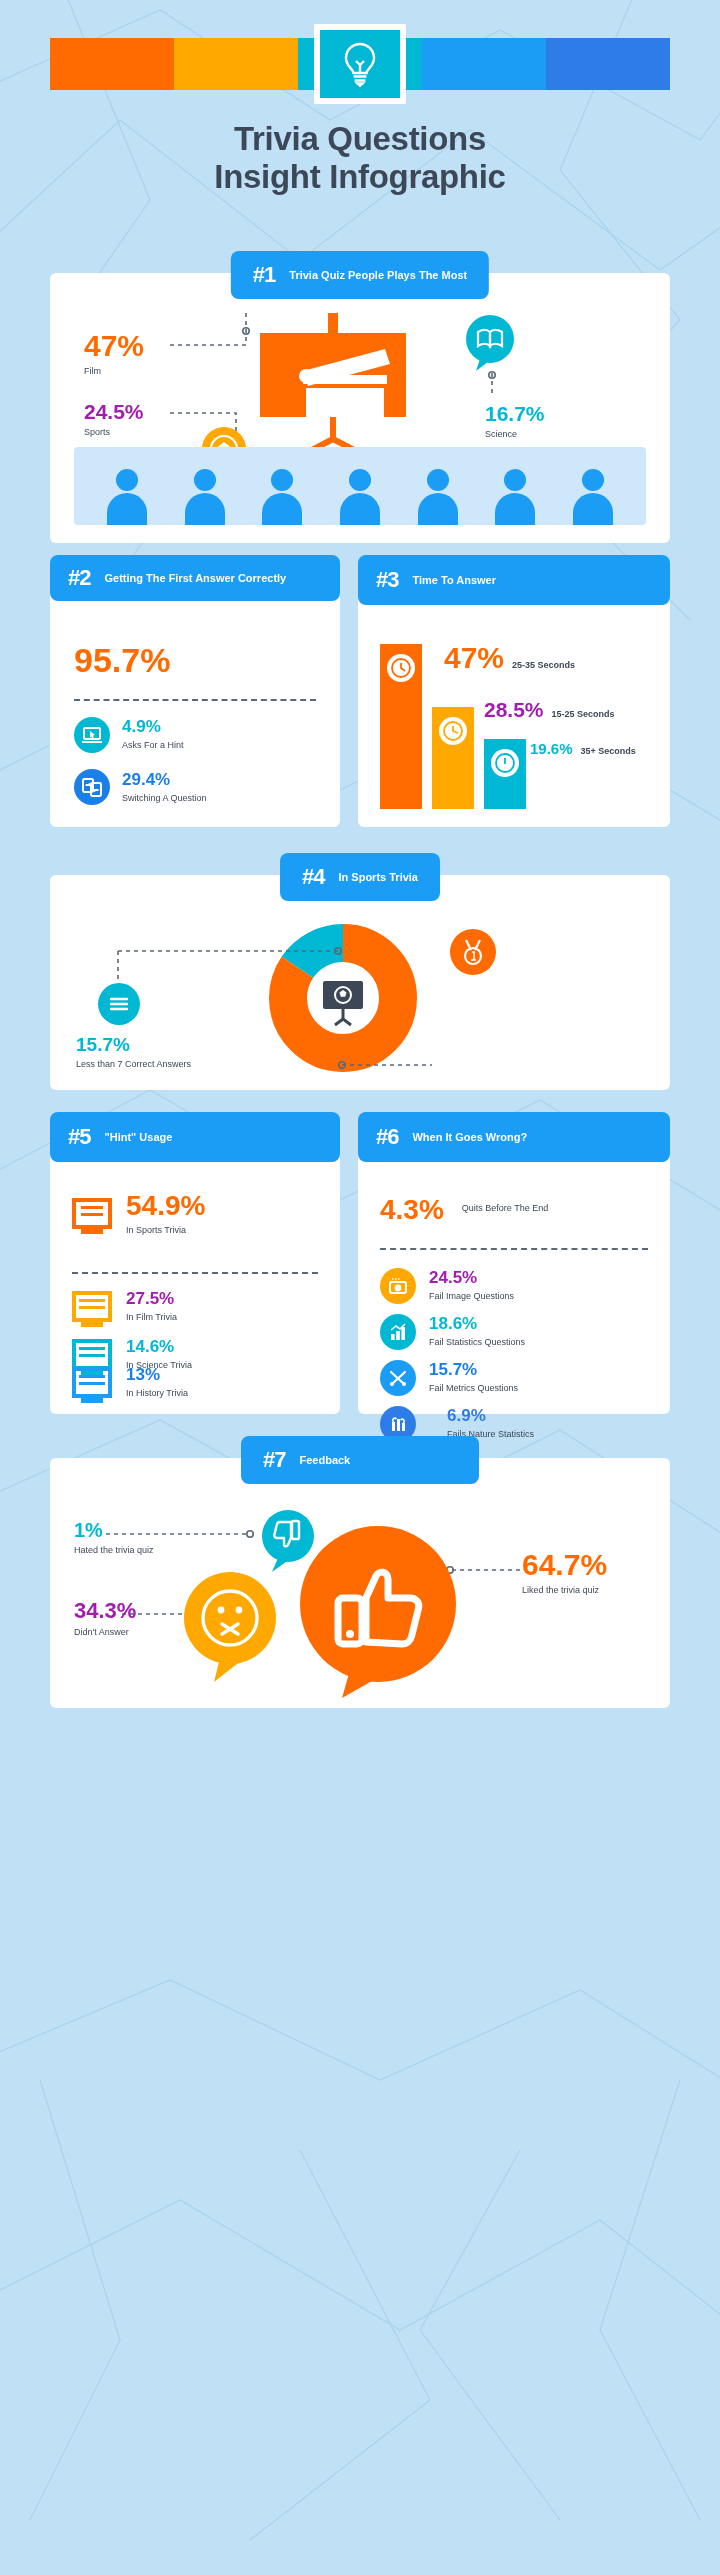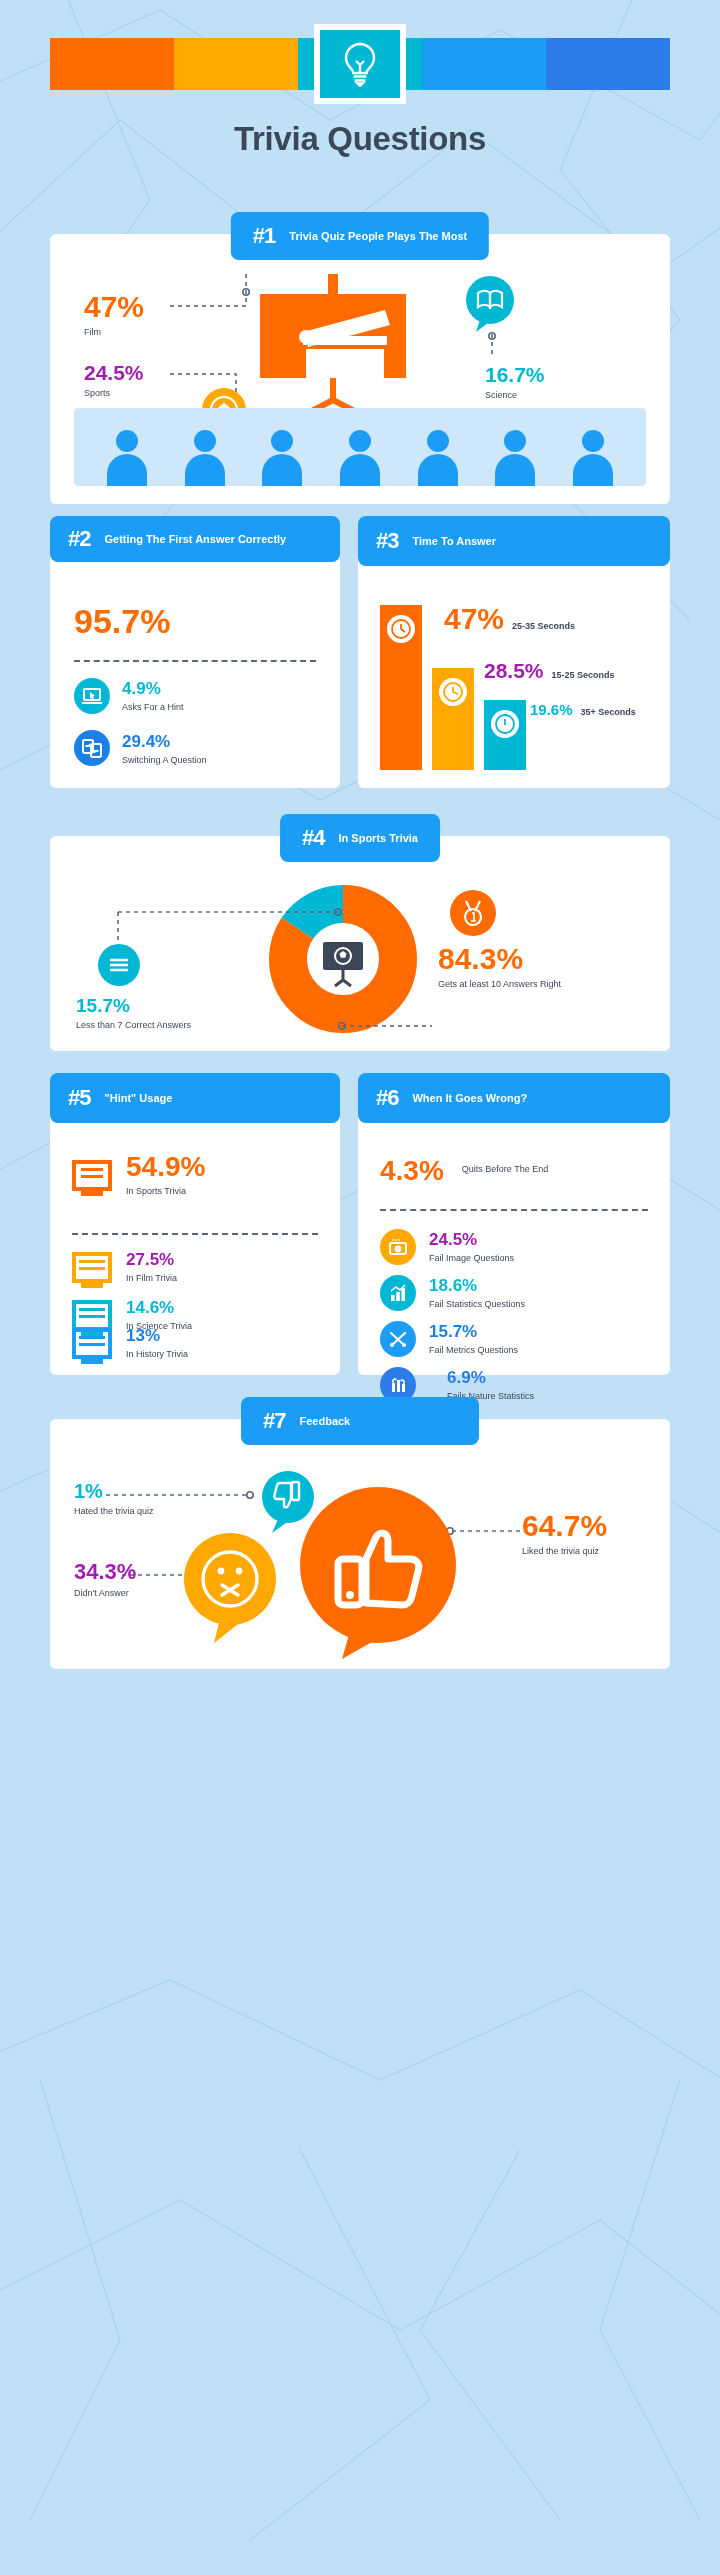--- a/index.html
+++ b/index.html
@@ -121,20 +121,21 @@
             <path d="M10.6 35.5 h12.8 M11.6 39.5 h10.8"></path>
             <path d="M14.5 42.5 h5 l-2.5 2.2 z"></path>
           </g>
         </svg>
       </div>
     </div>
   </div>
 
   <h1 class="title">
     <span>Trivia Questions</span><br>
+    <span>Insight Infographic</span>
   </h1>
 
   <div class="card" id="s1">
     <div class="sec-head">
       <span class="sec-num">#1</span>
       <span class="sec-label">Trivia Quiz People Plays The Most</span>
     </div>
 
     <div style="position:absolute;left:34px;top:58px;">
       <div class="big orange" style="font-size:30px">47%</div>
@@ -352,24 +353,20 @@
       <div class="big cyan" style="font-size:19px">15.7%</div>
       <div class="lbl">Less than 7 Correct Answers</div>
     </div>
 
     <div class="circ" style="position:absolute;left:400px;top:54px;width:46px;height:46px;background:#ff6b00">
       <svg width="26" height="28" viewBox="0 0 26 28">
           <path d="M6 2 l5 10 M20 2 l-5 10" stroke="#fff" stroke-width="2.2" fill="none"></path>
           <circle cx="13" cy="18" r="8" fill="none" stroke="#fff" stroke-width="2.2"></circle>
           <path d="M12 14 h2 v8 M11 22 h5" stroke="#fff" stroke-width="1.6" fill="none"></path>
         </svg>
-    </div>
-    <div style="position:absolute;left:388px;top:108px;width:210px">
-      <div class="big orange" style="font-size:30px">84.3%</div>
-      <div class="lbl">Gets at least 10 Answers Right</div>
     </div>
   </div>
 
   <div class="row" id="grid56">
 
     <div class="card" id="s5">
       <div class="sec-head" style="left:0;transform:none;width:100%;padding:12px 18px">
         <span class="sec-num">#5</span>
         <span class="sec-label">"Hint" Usage</span>
       </div>

